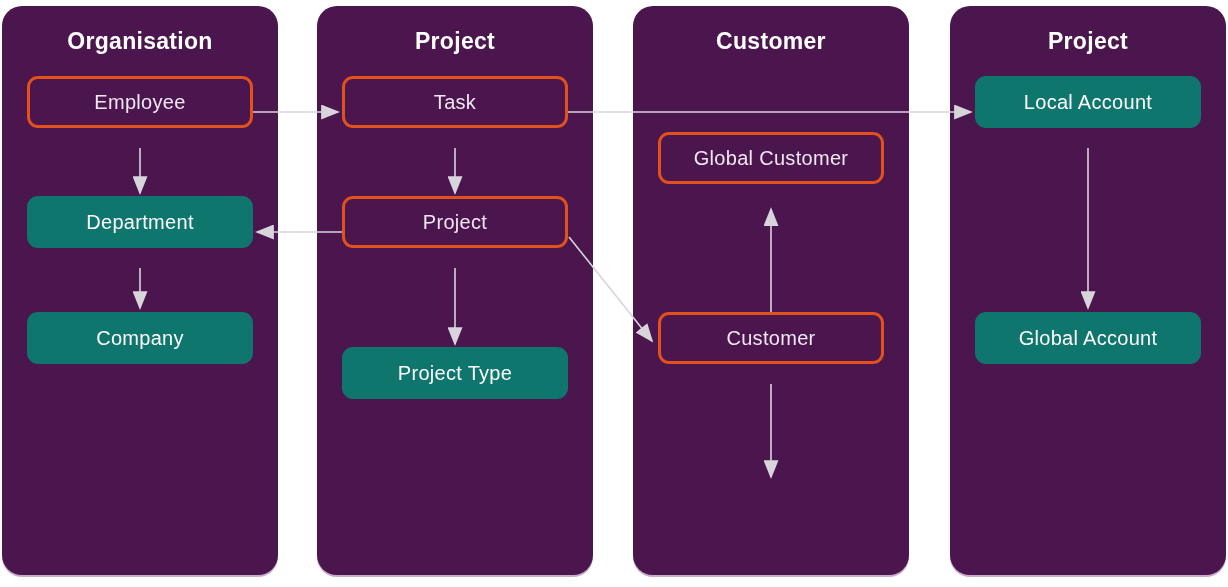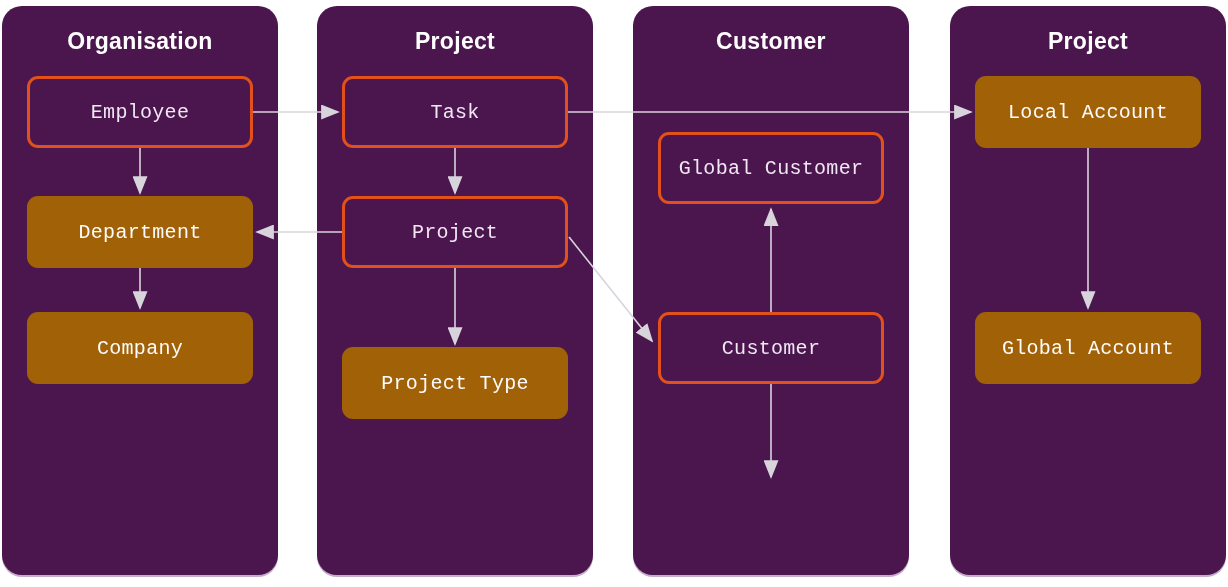--- a/index.html
+++ b/index.html
@@ -32,33 +32,32 @@
     text-align: center;
     color: #ffffff;
     font-size: 23px;
     font-weight: 700;
     letter-spacing: 0.3px;
   }
   .node {
     position: absolute;
     left: 25px;
     width: 226px;
-    height: 72px;
+    height: 52px;
     border-radius: 11px;
     display: flex;
     align-items: center;
     justify-content: center;
     font-size: 20px;
     letter-spacing: 0.3px;
     color: #f7f2f8;
     box-sizing: border-box;
-    font-family: Liberation Mono, monospace;
   }
   .node.filled {
-    background: #a16207;
+    background: #0f766e;
     color: #fdfbfd;
   }
   .node.outlined {
     background: transparent;
     border: 3px solid #e3511b;
     color: #f0e7f2;
   }
   
   .row-1  { top: 70px; }   
   .row-2  { top: 190px; }  

